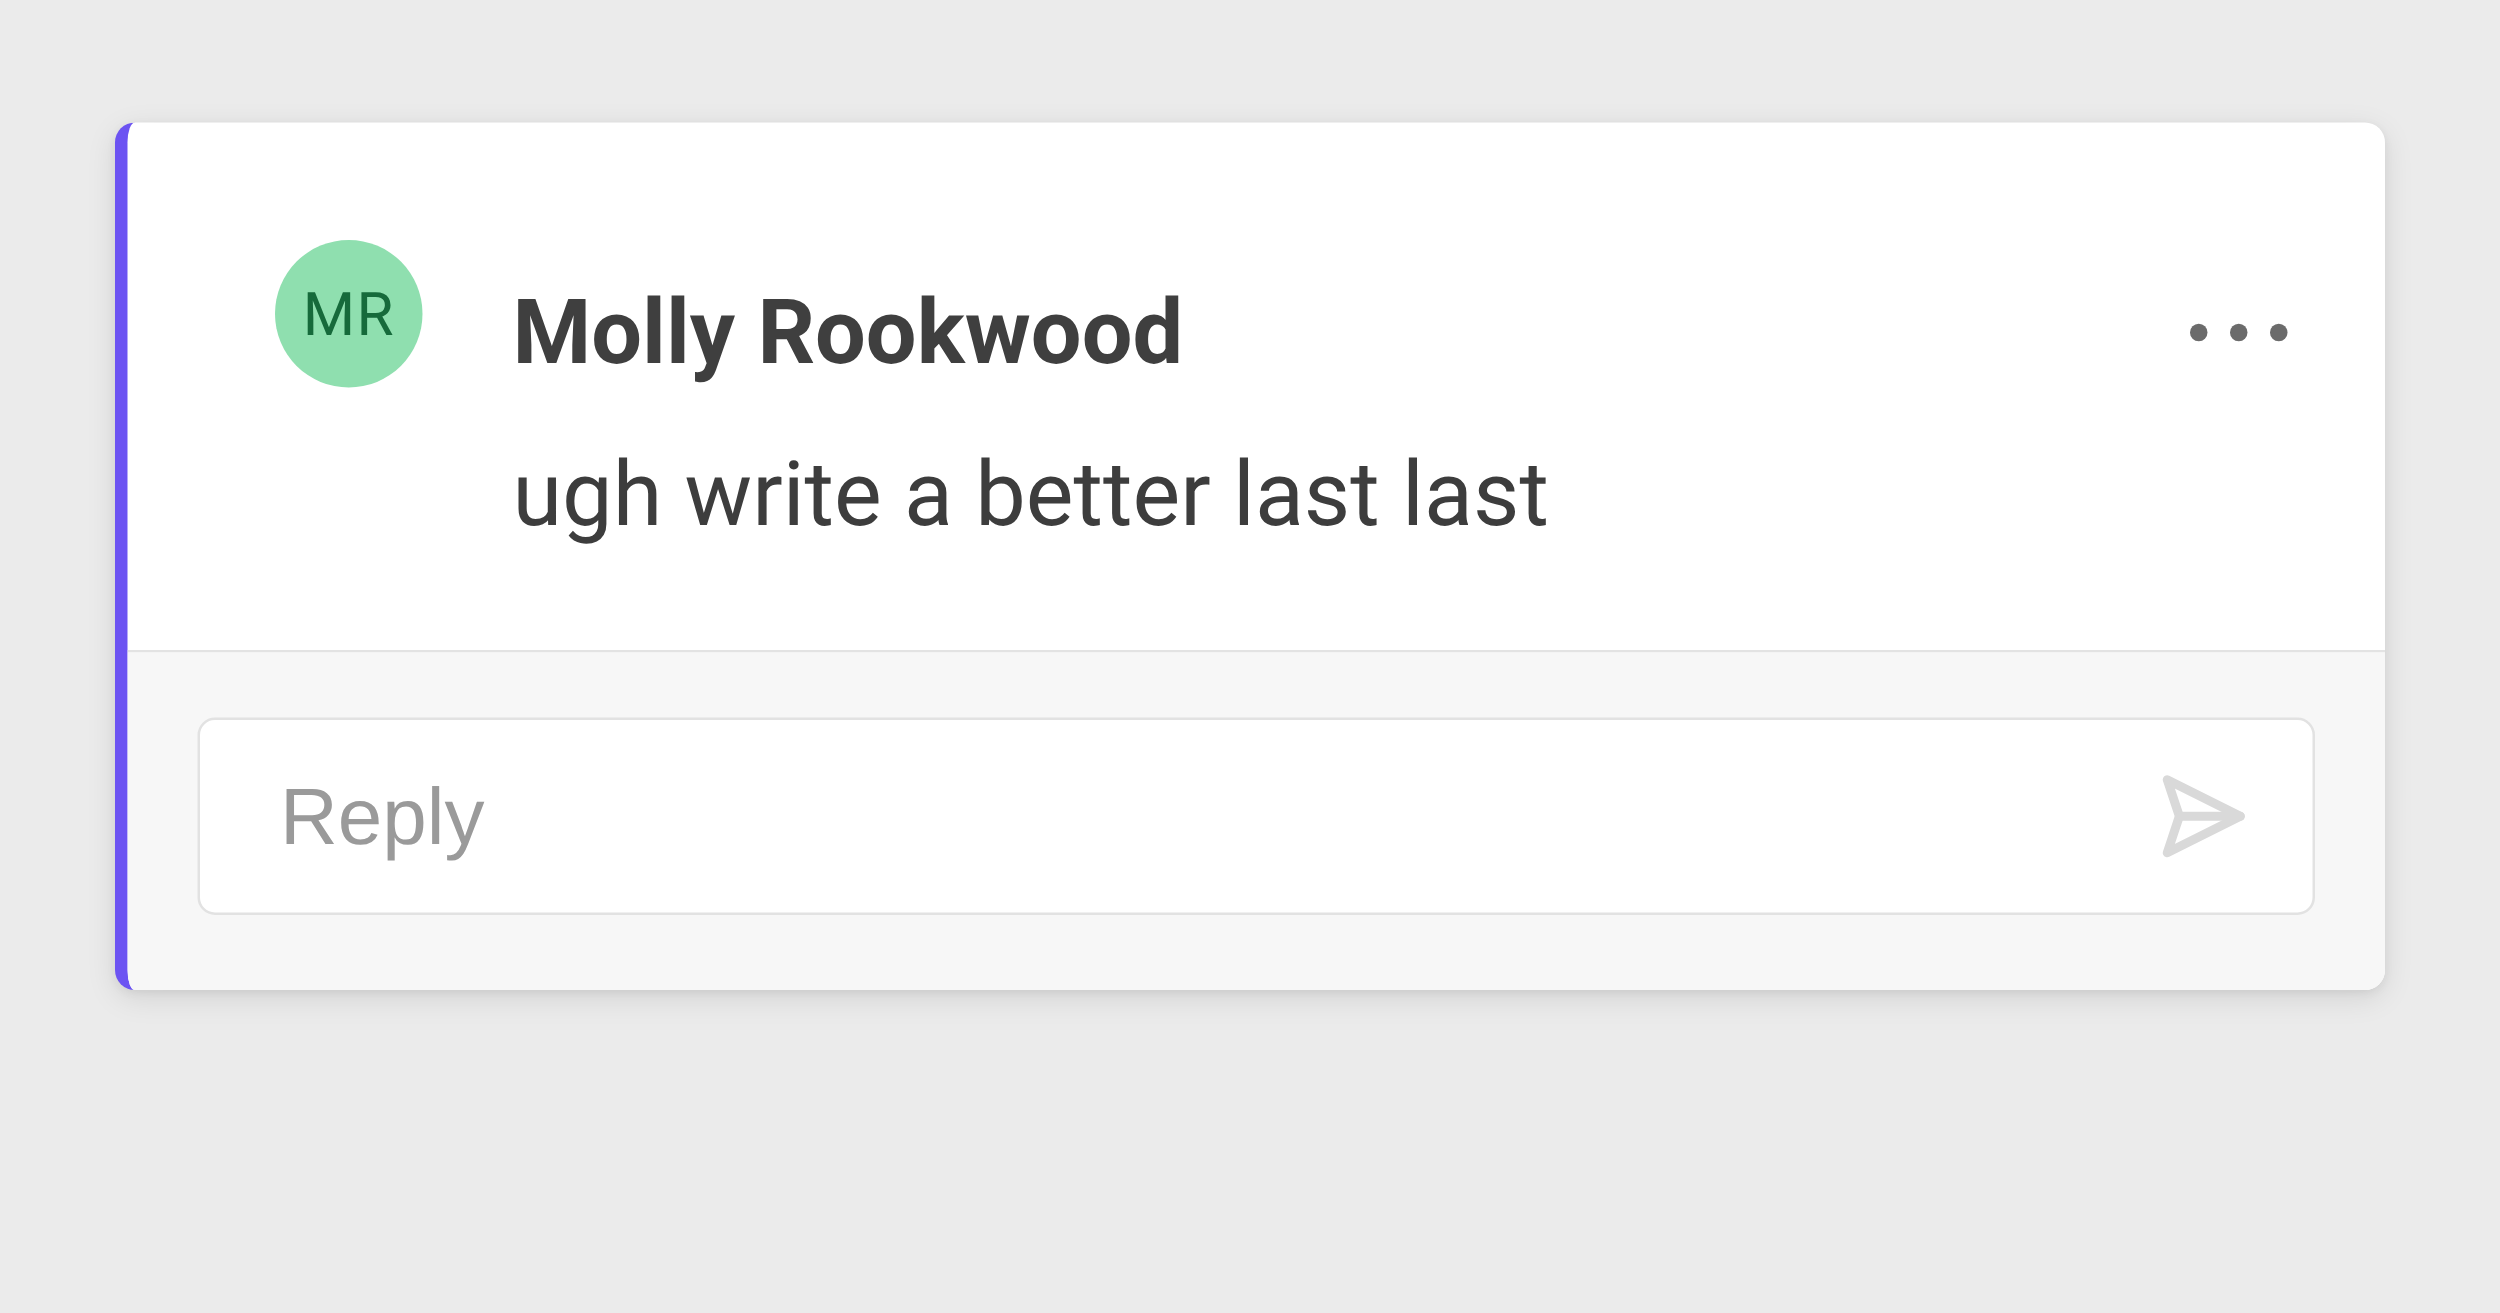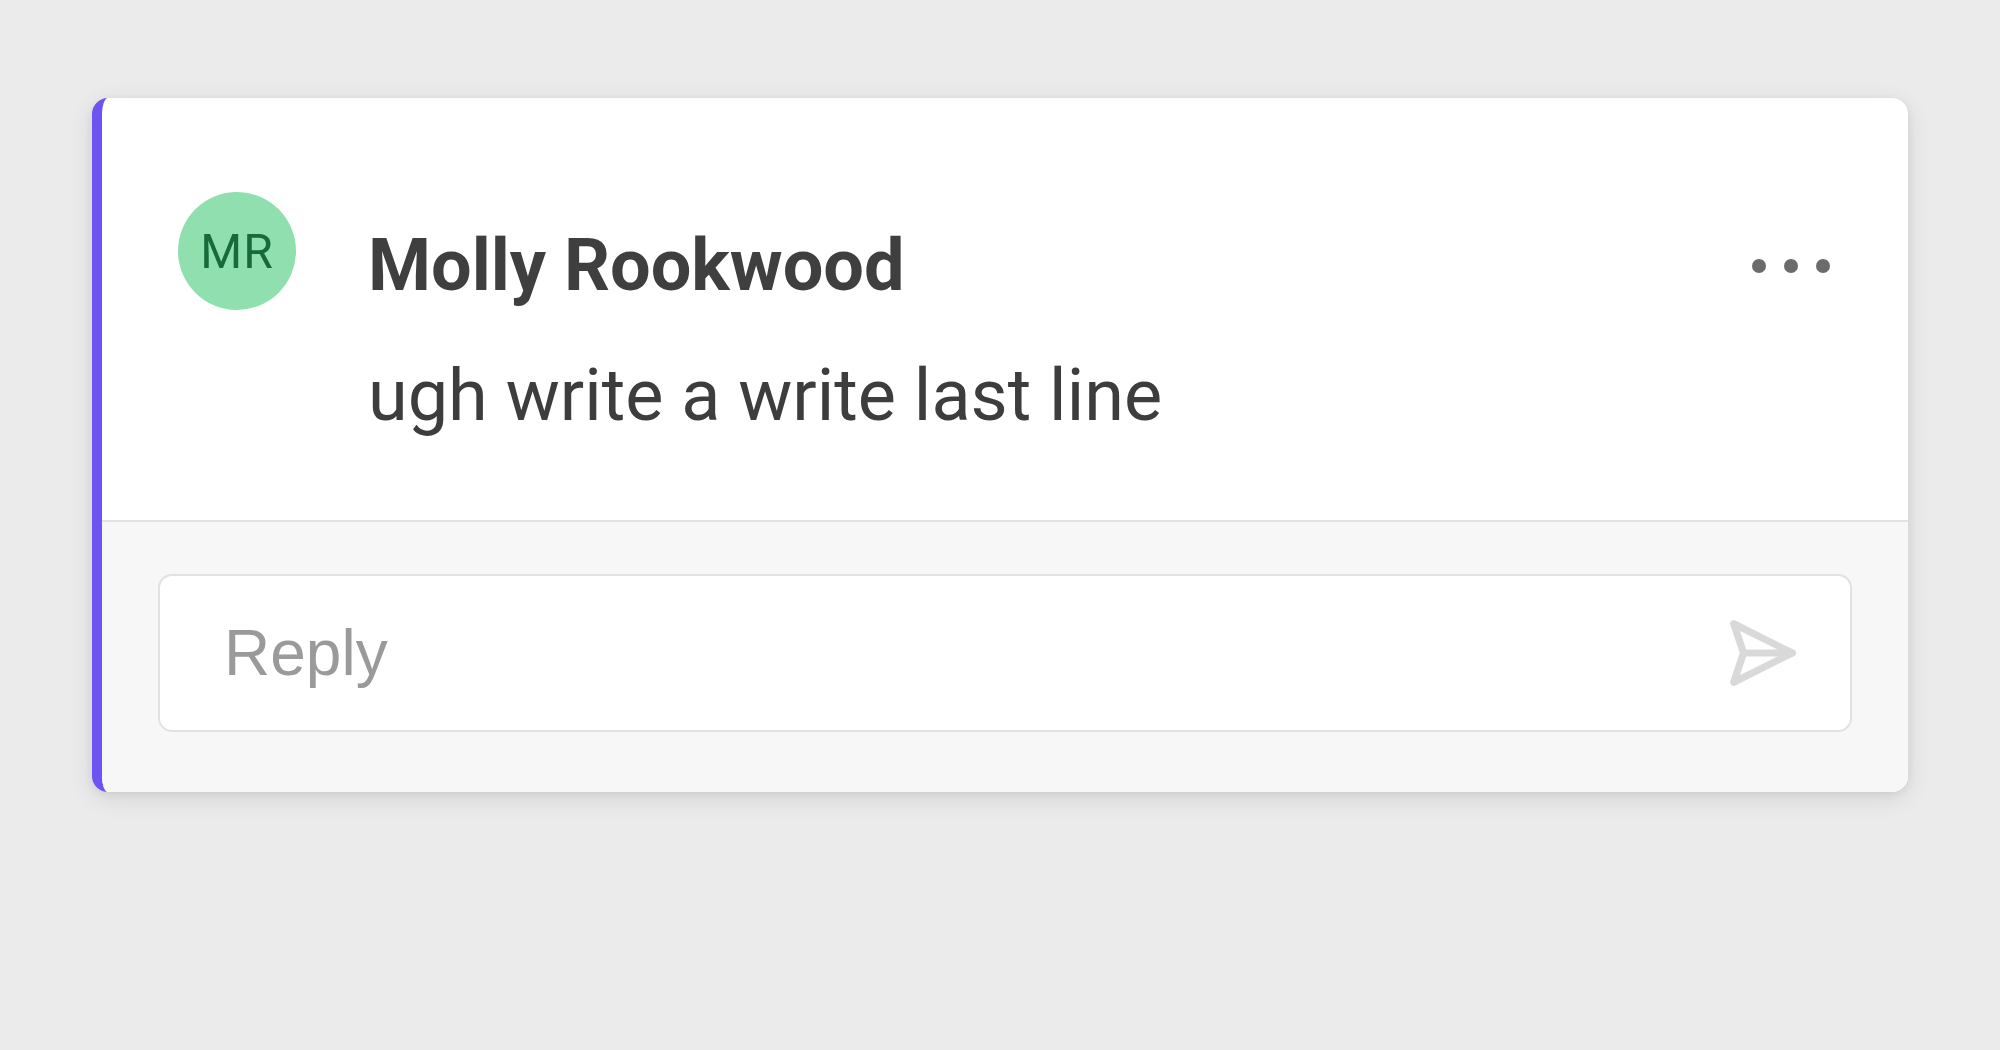--- a/index.html
+++ b/index.html
@@ -19,21 +19,21 @@
     }
     .comment-card {
       width: 1816px;
       background: #ffffff;
       border-radius: 16px;
       box-shadow: 0 6px 24px rgba(0,0,0,0.10), 0 2px 8px rgba(0,0,0,0.06);
       border-left: 10px solid #6c53f2;
       overflow: hidden;
     }
     .comment-main {
-      padding: 100px 70px 80px 76px;
+      padding: 100px 70px 80px 118px;
       display: flex;
       align-items: flex-start;
     }
     .avatar {
       width: 118px;
       height: 118px;
       border-radius: 50%;
       background: #8fdfaf;
       flex: 0 0 auto;
       display: flex;
@@ -137,21 +137,21 @@
     <div class="avatar">MR</div>
     <div class="comment-content">
       <div class="comment-header">
         <div class="author-name">Molly Rookwood</div>
         <div class="more-button">
           <span class="dot"></span>
           <span class="dot"></span>
           <span class="dot"></span>
         </div>
       </div>
-      <div class="comment-body">ugh write a write last line</div>
+      <div class="comment-body">ugh write a better last last</div>
     </div>
   </div>
   <div class="divider"></div>
   <div class="reply-region">
     <div class="reply-box">
       <input class="reply-input" type="text" placeholder="Reply" style="">
       <div class="send-button">
         <svg viewBox="0 0 24 24">
           <path d="M3 3 L21 12 L3 21 L6 12 Z"></path>
           <line x1="6" y1="12" x2="21" y2="12"></line>

